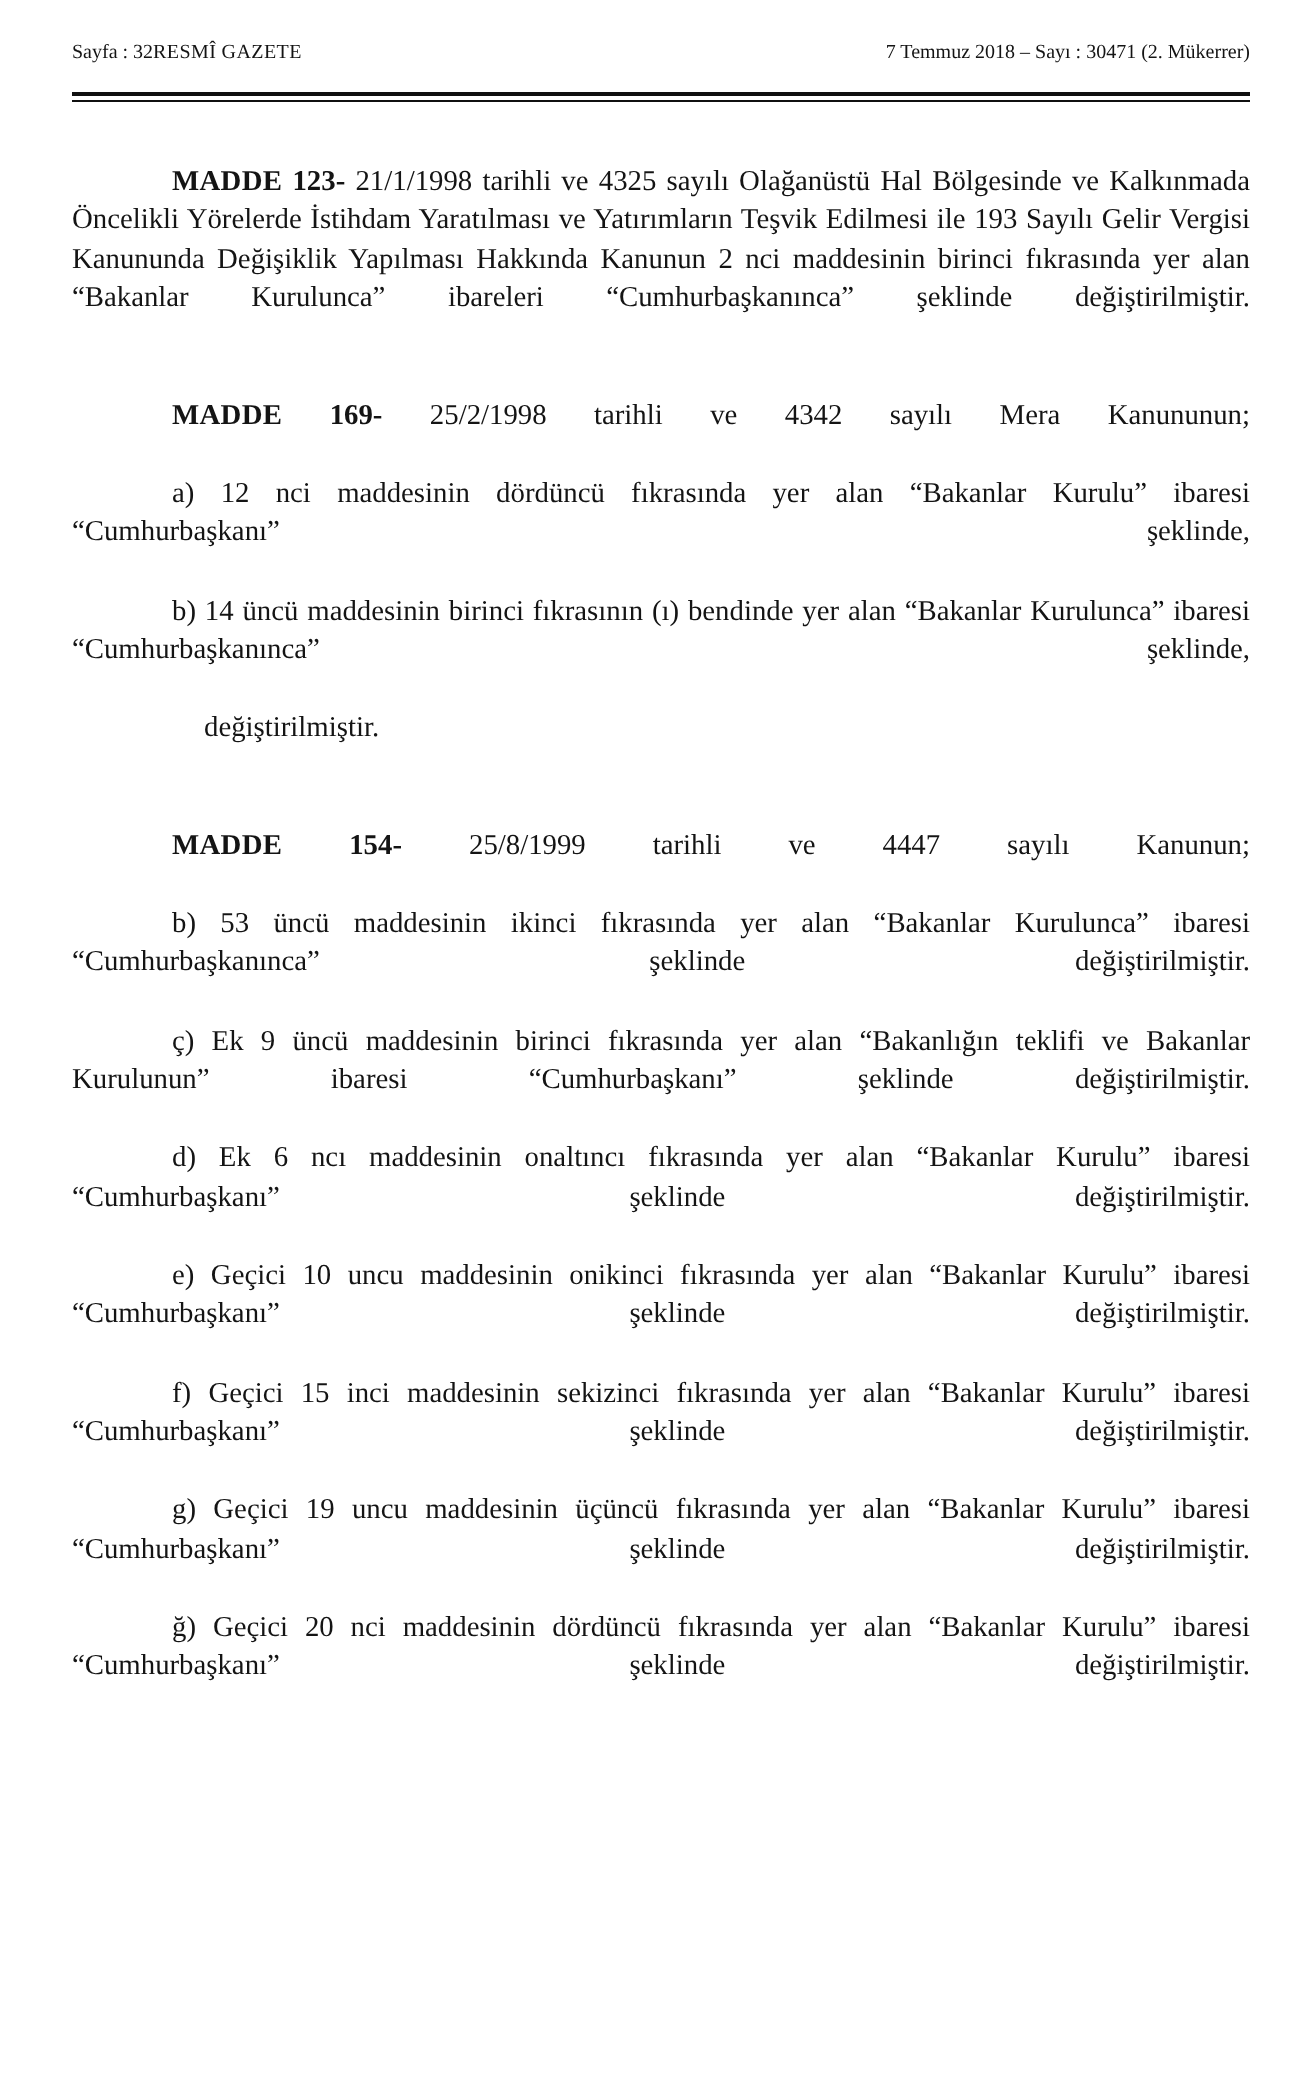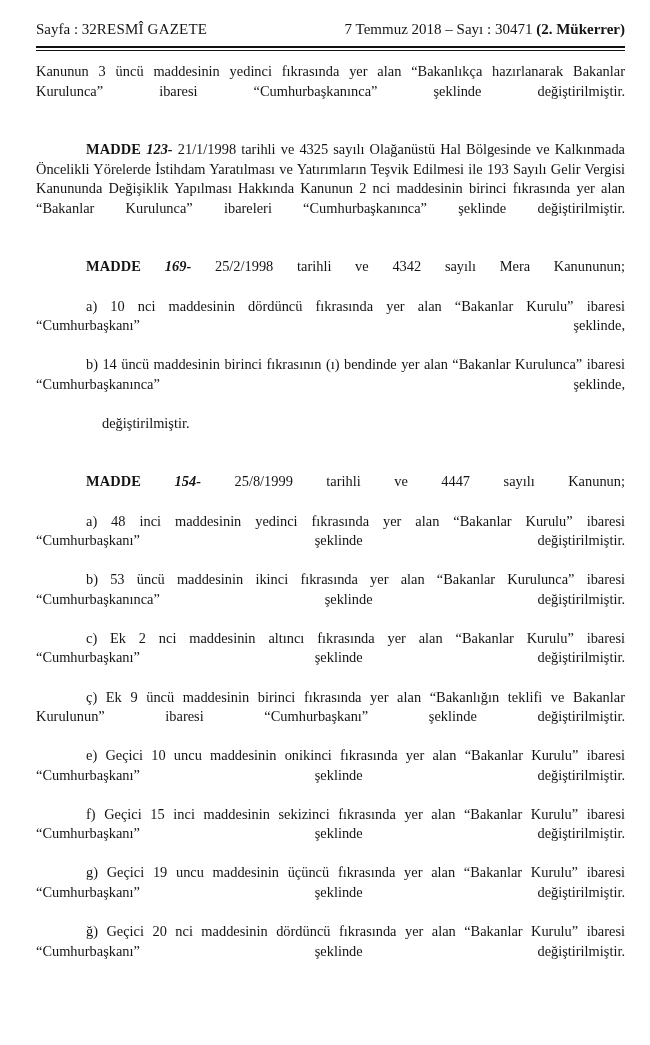--- a/index.html
+++ b/index.html
@@ -20,39 +20,39 @@
   }
   
   .page-header {
     position: absolute;
     top: 22px;
     left: 36px;
     width: 589px;
     height: 20px;
     display: flex;
     align-items: baseline;
-    font-size: 15px;
+    font-size: 10px;
     line-height: 1;
     white-space: nowrap;
   }
   .hdr-left {
     flex: 0 0 auto;
   }
   .hdr-center {
     flex: 1 1 auto;
     text-align: left;
     padding-right: 8px;
     letter-spacing: 0.2px;
   }
   .hdr-right {
     flex: 0 0 auto;
     text-align: right;
   }
   .hdr-right .mukerrer {
-    font-weight: bold;
+    font-weight: normal;
   }
   
   .rule-wrap {
     position: absolute;
     top: 46px;
     left: 36px;
     width: 589px;
   }
   .rule-thick {
     height: 2.2px;
@@ -93,21 +93,20 @@
   }
   .spacer-line {
     height: 19.55px;
   }
   .madde-label {
     font-weight: bold;
     letter-spacing: 0.15px;
   }
   .madde-num {
     font-weight: bold;
-    font-style: italic;
   }
   
   p.para::after {
     content: "";
     display: inline-block;
     width: 100%;
   }
 </style>
 </head>
 <body>
@@ -123,46 +122,44 @@
   </div>
 
   <div class="rule-wrap">
     <div class="rule-thick"></div>
     <div class="rule-gap"></div>
     <div class="rule-thin"></div>
   </div>
 
   <div class="body-col">
 
-    <p class="para">Kanunun 3 üncü maddesinin yedinci fıkrasında yer alan “Bakanlıkça hazırlanarak Bakanlar Kurulunca” ibaresi “Cumhurbaşkanınca” şeklinde değiştirilmiştir.</p>
 
     <div class="spacer-line"></div>
 
     <p class="para indent">
       <span class="madde-label">MADDE</span><span>&nbsp;</span><span class="madde-num">123-</span><span> 21/1/1998 tarihli ve 4325 sayılı Olağanüstü Hal Bölgesinde ve Kalkınmada Öncelikli Yörelerde İstihdam Yaratılması ve Yatırımların Teşvik Edilmesi ile 193 Sayılı Gelir Vergisi Kanununda Değişiklik Yapılması Hakkında Kanunun 2 nci maddesinin birinci fıkrasında yer alan “Bakanlar Kurulunca” ibareleri “Cumhurbaşkanınca” şeklinde değiştirilmiştir.</span>
     </p>
 
     <div class="spacer-line"></div>
 
     <p class="para indent">
       <span class="madde-label">MADDE</span><span>&nbsp;</span><span class="madde-num">169-</span><span> 25/2/1998 tarihli ve 4342 sayılı Mera Kanununun;</span>
     </p>
-    <p class="para indent-sub">a) 10 nci maddesinin dördüncü fıkrasında yer alan “Bakanlar Kurulu” ibaresi “Cumhurbaşkanı” şeklinde,</p>
+    <p class="para indent-sub">a) 12 nci maddesinin dördüncü fıkrasında yer alan “Bakanlar Kurulu” ibaresi “Cumhurbaşkanı” şeklinde,</p>
     <p class="para indent-sub">b) 14 üncü maddesinin birinci fıkrasının (ı) bendinde yer alan “Bakanlar Kurulunca” ibaresi “Cumhurbaşkanınca” şeklinde,</p>
     <p class="para indent-small">değiştirilmiştir.</p>
 
     <div class="spacer-line"></div>
 
     <p class="para indent">
       <span class="madde-label">MADDE</span><span>&nbsp;</span><span class="madde-num">154-</span><span> 25/8/1999 tarihli ve 4447 sayılı Kanunun;</span>
     </p>
-    <p class="para indent-sub">a) 48 inci maddesinin yedinci fıkrasında yer alan “Bakanlar Kurulu” ibaresi “Cumhurbaşkanı” şeklinde değiştirilmiştir.</p>
     <p class="para indent-sub">b) 53 üncü maddesinin ikinci fıkrasında yer alan “Bakanlar Kurulunca” ibaresi “Cumhurbaşkanınca” şeklinde değiştirilmiştir.</p>
-    <p class="para indent-sub">c) Ek 2 nci maddesinin altıncı fıkrasında yer alan “Bakanlar Kurulu” ibaresi “Cumhurbaşkanı” şeklinde değiştirilmiştir.</p>
     <p class="para indent-sub">ç) Ek 9 üncü maddesinin birinci fıkrasında yer alan “Bakanlığın teklifi ve Bakanlar Kurulunun” ibaresi “Cumhurbaşkanı” şeklinde değiştirilmiştir.</p>
+    <p class="para indent-sub">d) Ek 6 ncı maddesinin onaltıncı fıkrasında yer alan “Bakanlar Kurulu” ibaresi “Cumhurbaşkanı” şeklinde değiştirilmiştir.</p>
     <p class="para indent-sub">e) Geçici 10 uncu maddesinin onikinci fıkrasında yer alan “Bakanlar Kurulu” ibaresi “Cumhurbaşkanı” şeklinde değiştirilmiştir.</p>
     <p class="para indent-sub">f) Geçici 15 inci maddesinin sekizinci fıkrasında yer alan “Bakanlar Kurulu” ibaresi “Cumhurbaşkanı” şeklinde değiştirilmiştir.</p>
     <p class="para indent-sub">g) Geçici 19 uncu maddesinin üçüncü fıkrasında yer alan “Bakanlar Kurulu” ibaresi “Cumhurbaşkanı” şeklinde değiştirilmiştir.</p>
     <p class="para indent-sub">ğ) Geçici 20 nci maddesinin dördüncü fıkrasında yer alan “Bakanlar Kurulu” ibaresi “Cumhurbaşkanı” şeklinde değiştirilmiştir.</p>
 
     <div class="spacer-line"></div>
 
   </div>
 </div>
 

